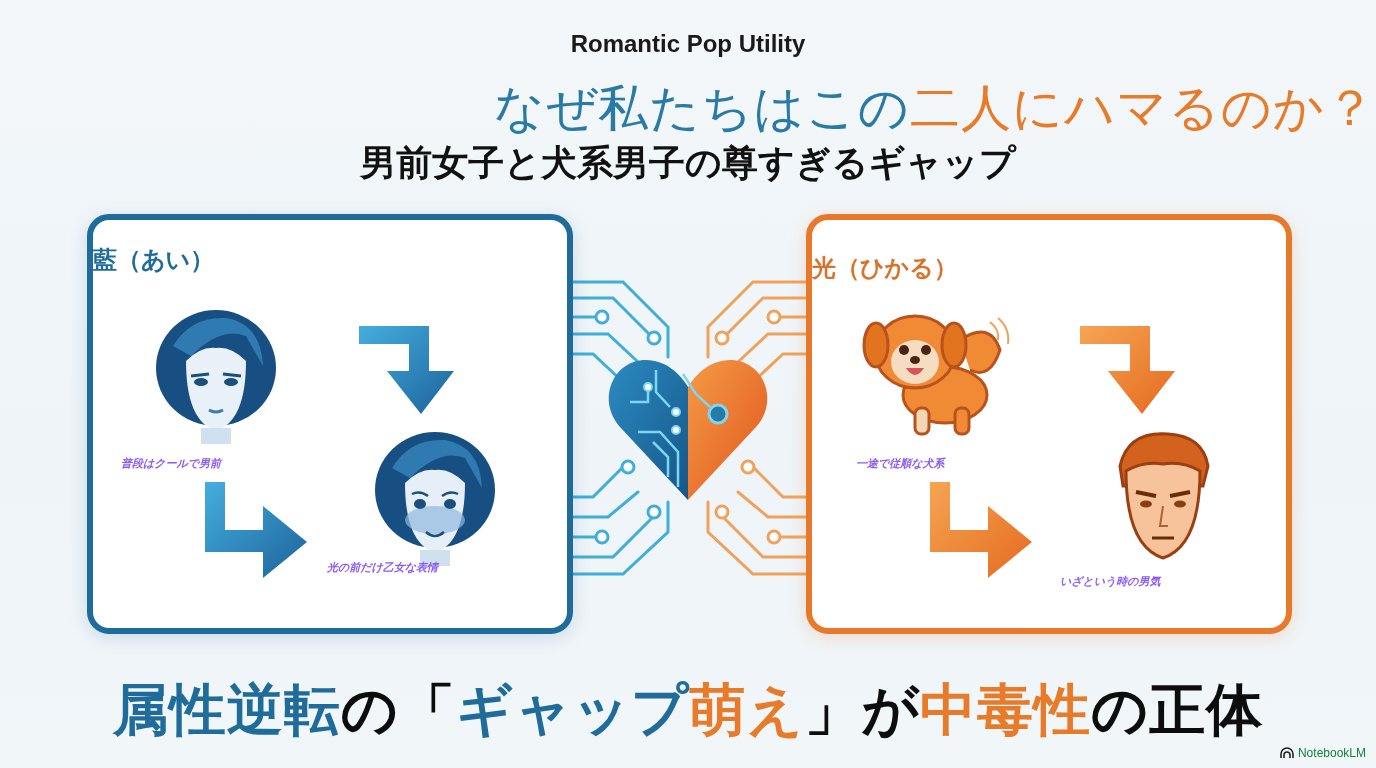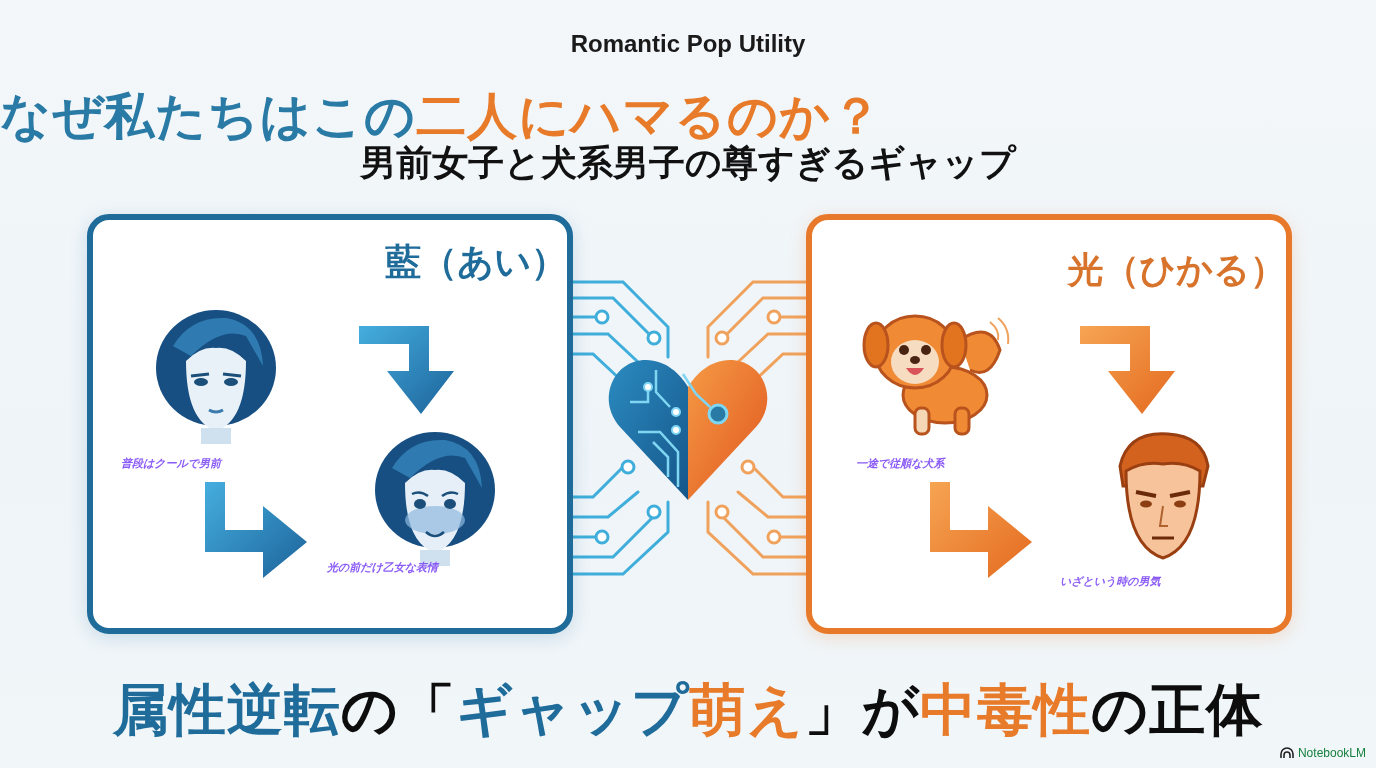--- a/index.html
+++ b/index.html
@@ -10,39 +10,38 @@
     position: relative;
     color: #111;
   }
   .kicker {
     position: absolute; top: 30px; left: 0; width: 100%;
     text-align: center; font-size: 24px; font-weight: bold; color: #1a1a1a;
     font-family: "Liberation Sans", sans-serif;
   }
   .title {
     position: absolute; top: 78px; left: 0; width: 100%;
-    text-align: left; font-size: 50px; font-weight: bold; letter-spacing: 1px;
+    text-align: right; font-size: 50px; font-weight: normal; letter-spacing: 1px;
     line-height: 60px;
-    margin-top: 8px;
   }
   .title .blue { color: #2a7aa6; }
   .title .orange { color: #e87b2a; }
   .subtitle {
     position: absolute; top: 140px; left: 0; width: 100%;
     text-align: center; font-size: 36px; font-weight: bold; color: #111; line-height: 46px;
   }
   .panel {
     position: absolute; top: 214px; width: 486px; height: 420px;
     background: #fff; border-radius: 22px; border-width: 6px; border-style: solid;
   }
   .panel.left { left: 87px; border-color: #1f6c9b; box-shadow: 0 4px 18px rgba(31,108,155,0.18); }
   .panel.right { left: 806px; border-color: #e9792a; box-shadow: 0 4px 18px rgba(233,121,42,0.2); }
   .panel-title {
-    position: absolute; top: 20px; left: 0; width: 100%; text-align: right;
-    font-size: 36px; font-weight: bold; line-height: 44px;
+    position: absolute; top: 20px; left: 0; width: 100%; text-align: left;
+    font-size: 24px; font-weight: bold; line-height: 44px; font-family: Liberation Mono, monospace;
   }
   .left .panel-title { color: #1f6c9b; }
   .right .panel-title { color: #d8732c; margin-top: 8px; }
   .caption {
     position: absolute; font-size: 11px; font-weight: bold; color: #8b5cf6; white-space: nowrap; font-style: italic;
   }
   .icon-box { position: absolute; }
   .arrow { position: absolute; }
   .footer-line {
     position: absolute; top: 670px; left: 0; width: 100%; text-align: center;

